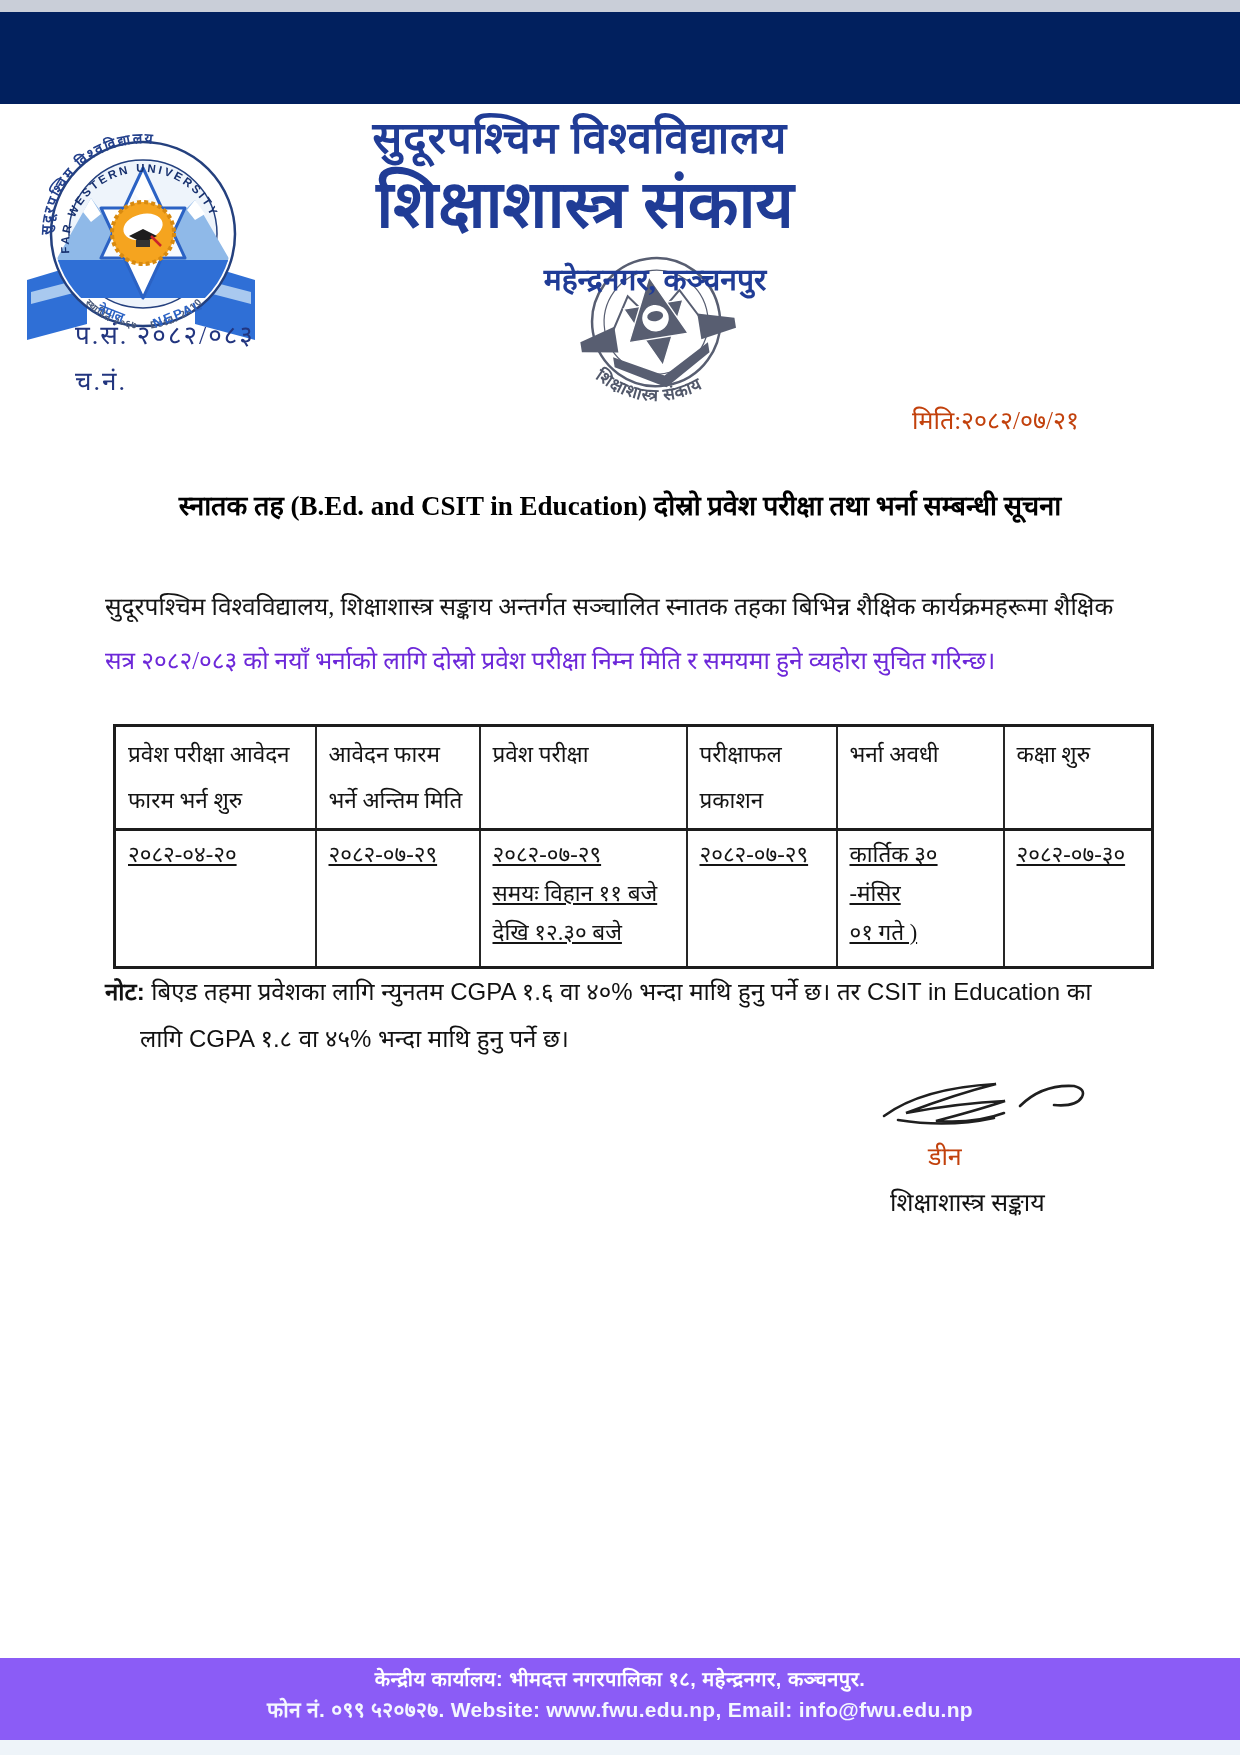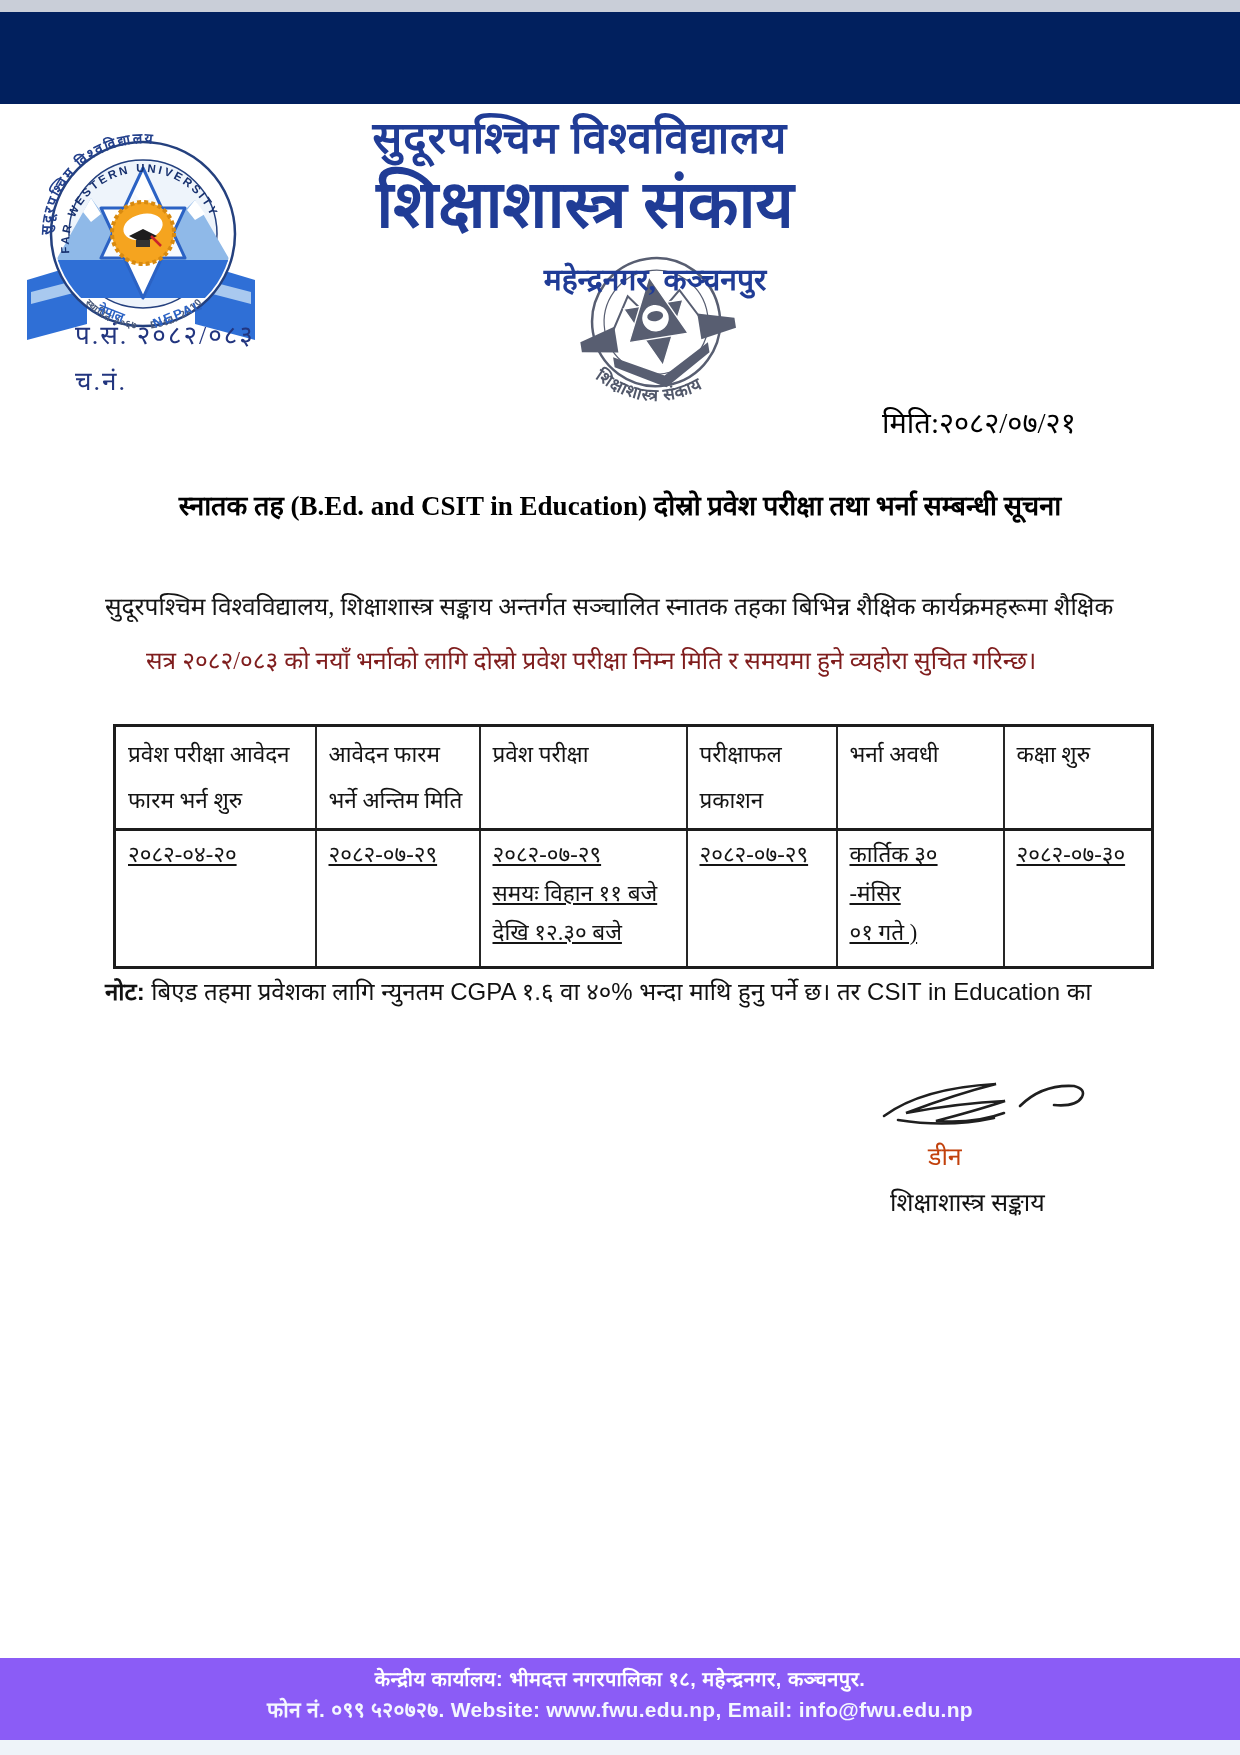--- a/index.html
+++ b/index.html
@@ -18,26 +18,26 @@
   
   .lh-university{left:0;top:106px;width:1160px;text-align:center;
     font-size:44px;font-weight:bold;color:#203c96;letter-spacing:1px;}
   .lh-faculty{left:0;top:156px;width:1170px;text-align:center;
     font-size:66px;font-weight:bold;color:#203c96;}
   .lh-address{left:455px;top:258px;width:400px;text-align:center;
     font-size:30px;font-weight:bold;color:#203c96;z-index:3;}
   
   .ref-no{left:75px;top:316px;font-size:26px;color:#22357f;letter-spacing:2px;z-index:3;}
   .dispatch-no{left:75px;top:362px;font-size:26px;color:#22357f;letter-spacing:2px;z-index:3;}
-  .date-line{left:882px;top:402px;font-size:29px;color:#000000;z-index:3;}
+  .date-line{left:912px;top:402px;font-size:25px;color:#c2410c;z-index:3;}
   
   .notice-title{left:0;top:486px;width:1240px;text-align:center;
     font-size:27px;font-weight:bold;color:#000;}
   .body-line1{left:105px;top:589px;font-size:24.5px;color:#151515;}
-  .body-line2{left:105px;top:643px;font-size:24.5px;color:#7f1d1d;margin-left:41px;}
+  .body-line2{left:105px;top:643px;font-size:24.5px;color:#6d28d9;}
   
   table.sched{position:absolute;left:113px;top:724px;width:1038px;
     border-collapse:collapse;table-layout:fixed;
     font-size:22.5px;color:#141414;}
   table.sched td{border:2px solid #262626;vertical-align:top;
     padding:5px 10px 4px 12px;white-space:pre-line;}
   table.sched tr.thead td{height:88px;line-height:2.05;border-bottom:3px solid #1c1c1c;}
   table.sched tr.tdata td{height:126px;line-height:1.72;text-decoration:underline;}
   table.sched{border:3px solid #1c1c1c;}
   
@@ -186,20 +186,21 @@
 देखि १२.३० बजे</td>
       <td>२०८२-०७-२९</td>
       <td>कार्तिक ३० -मंसिर
 ०१ गते )</td>
       <td>२०८२-०७-३०</td>
     </tr>
   </tbody>
     </table>
 
   <div class="abs note-line1"><span class="note-label">नोट:</span><span> बिएड तहमा प्रवेशका लागि न्युनतम CGPA १.६ वा ४०% भन्दा माथि हुनु पर्ने छ। तर CSIT in Education का</span></div>
+  <div class="abs note-line2">लागि CGPA १.८ वा ४५% भन्दा माथि हुनु पर्ने छ।</div>
 
   <svg class="abs sig-svg" width="212" height="62" viewBox="0 0 212 62">
     <g fill="none" stroke="#1f1f1f" stroke-width="2.6" stroke-linecap="round">
       <path d="M6,40 Q44,12 118,8 Q78,18 28,37 Q82,27 127,25 Q100,34 58,45 Q96,48 126,37"></path>
       <path d="M20,44 Q70,52 116,42"></path>
       <path d="M142,30 Q164,8 196,10 Q208,13 204,21 Q198,31 176,29"></path>
     </g>
   </svg>
   <div class="abs sig-title">डीन</div>
   <div class="abs sig-org">शिक्षाशास्त्र सङ्काय</div>

